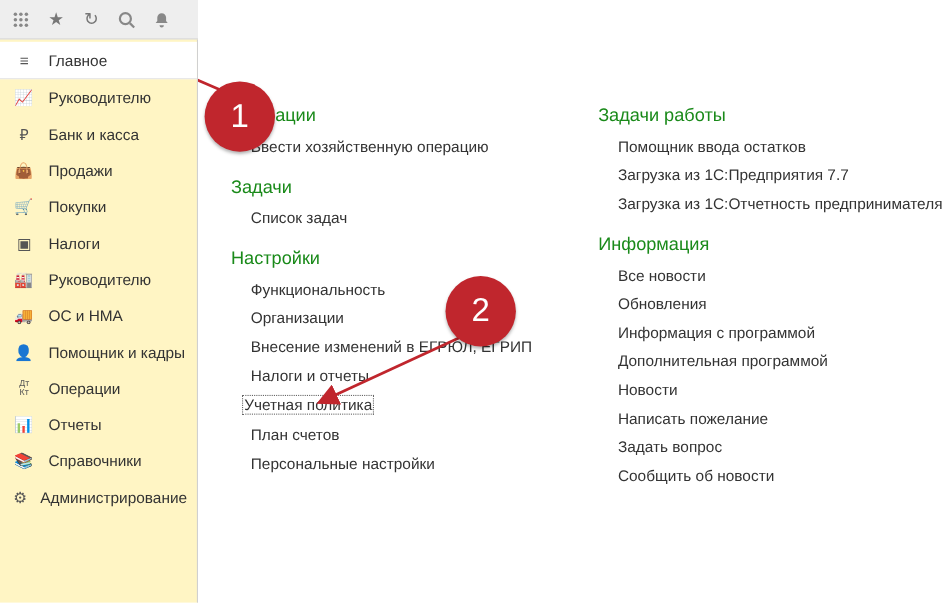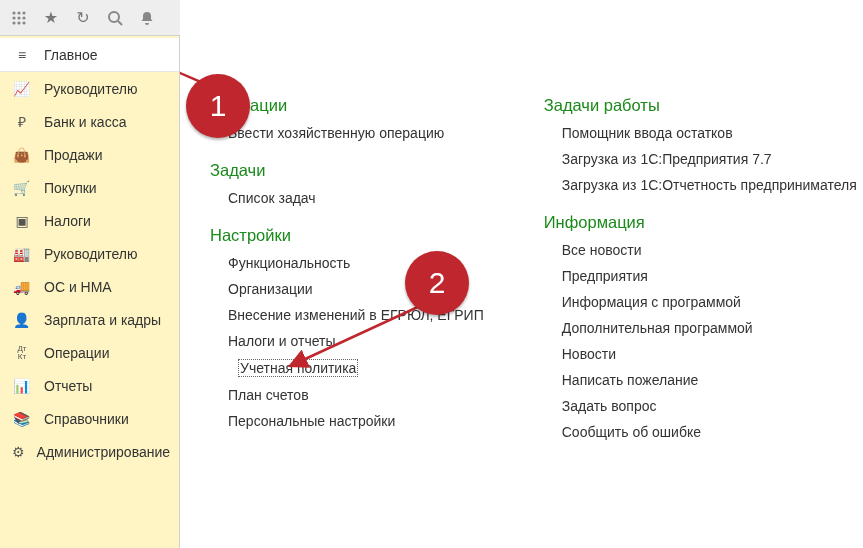--- a/index.html
+++ b/index.html
@@ -85,21 +85,21 @@
   .link {
     display: block;
     color: #333;
     margin: 0 0 10px 18px;
     cursor: pointer;
   }
   .link.focused {
     border: 1px dotted #666;
     padding: 0 1px;
     display: inline-block;
-    margin-left: 28px;
+    margin-left: 10px;
   }
   
   .badge {
     position: absolute;
     width: 64px;
     height: 64px;
     border-radius: 50%;
     background: #c0262d;
     color: #fff;
     font-size: 30px;
@@ -179,21 +179,21 @@
       <div class="side-item">
         <span class="ic">🏭</span>
         <span>Руководителю</span>
       </div>
       <div class="side-item">
         <span class="ic">🚚</span>
         <span>ОС и НМА</span>
       </div>
       <div class="side-item">
         <span class="ic">👤</span>
-        <span>Зарплата и кадры</span>
+        <span>Помощник и кадры</span>
       </div>
       <div class="side-item">
         <span class="ic" style="font-size: 8px; line-height: 1;">Дт<br>Кт</span>
         <span>Операции</span>
       </div>
       <div class="side-item">
         <span class="ic">📊</span>
         <span>Отчеты</span>
       </div>
       <div class="side-item">
@@ -209,27 +209,27 @@
   <div class="content">
     <div class="cols">
       <div class="col" id="col-left"><div class="section-title first">Операции</div><span class="link">Ввести хозяйственную операцию</span><div class="section-title">Задачи</div><span class="link">Список задач</span><div class="section-title">Настройки</div><span class="link">Функциональность</span><span class="link">Организации</span><span class="link">Внесение изменений в ЕГРЮЛ, ЕГРИП</span><span class="link">Налоги и отчеты</span><span class="link focused">Учетная политика</span><br><span class="link">План счетов</span><span class="link">Персональные настройки</span></div>
       <div class="col" id="col-right">
           <div class="section-title first">Задачи работы</div>
           <span class="link">Помощник ввода остатков</span>
           <span class="link">Загрузка из 1С:Предприятия 7.7</span>
           <span class="link">Загрузка из 1С:Отчетность предпринимателя</span>
           <div class="section-title">Информация</div>
           <span class="link">Все новости</span>
-          <span class="link">Предприятия</span>
+          <span class="link">Обновления</span>
           <span class="link">Информация с программой</span>
           <span class="link">Дополнительная программой</span>
           <span class="link">Новости</span>
           <span class="link">Написать пожелание</span>
           <span class="link">Задать вопрос</span>
-          <span class="link">Сообщить об ошибке</span>
+          <span class="link">Сообщить об новости</span>
         </div>
     </div>
 
     <div class="badge" style="left:6px; top:38px;">
       <span>1</span>
     </div>
     <svg class="arrow" style="left:-30px; top:-20px;" width="200" height="100">
       <defs>
           <marker id="ah1" markerWidth="8" markerHeight="8" refX="7" refY="4" orient="auto">
             <path d="M0,0 L8,4 L0,8 z" fill="#c0262d"></path>

